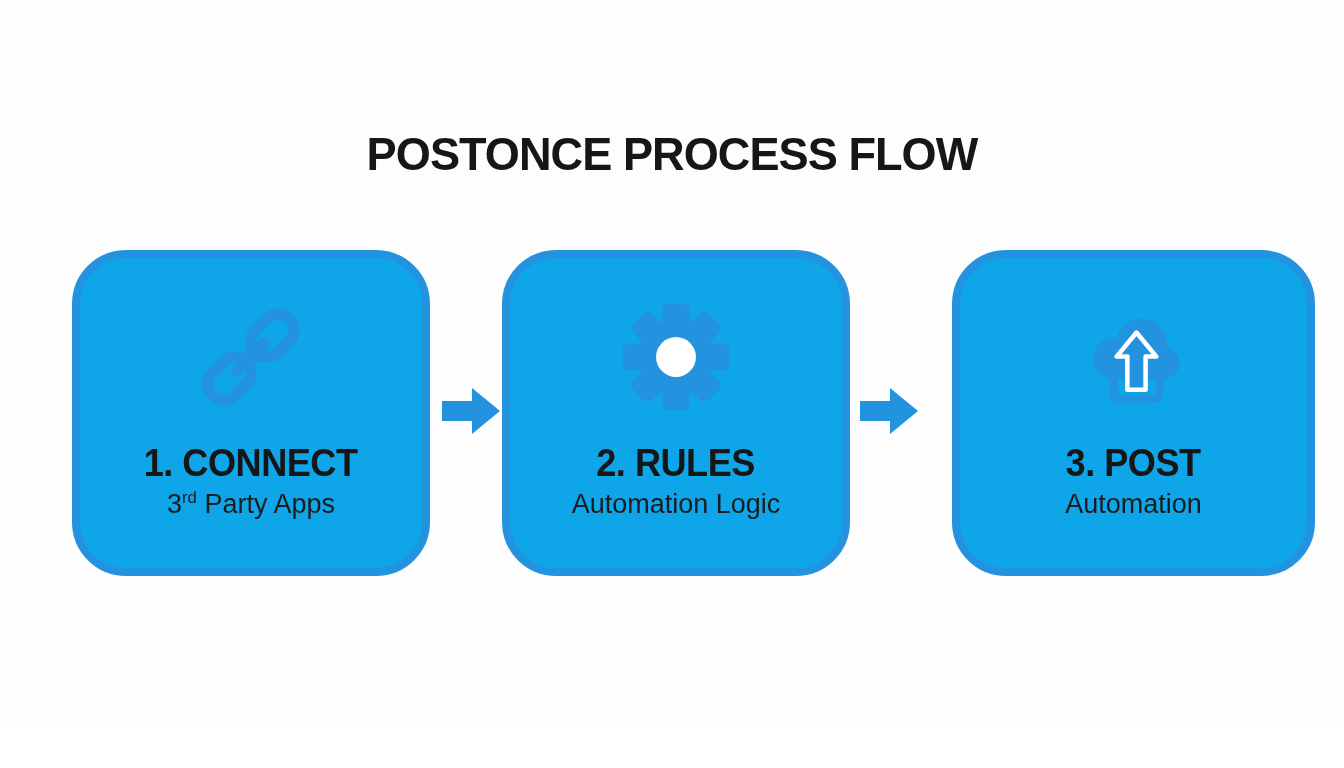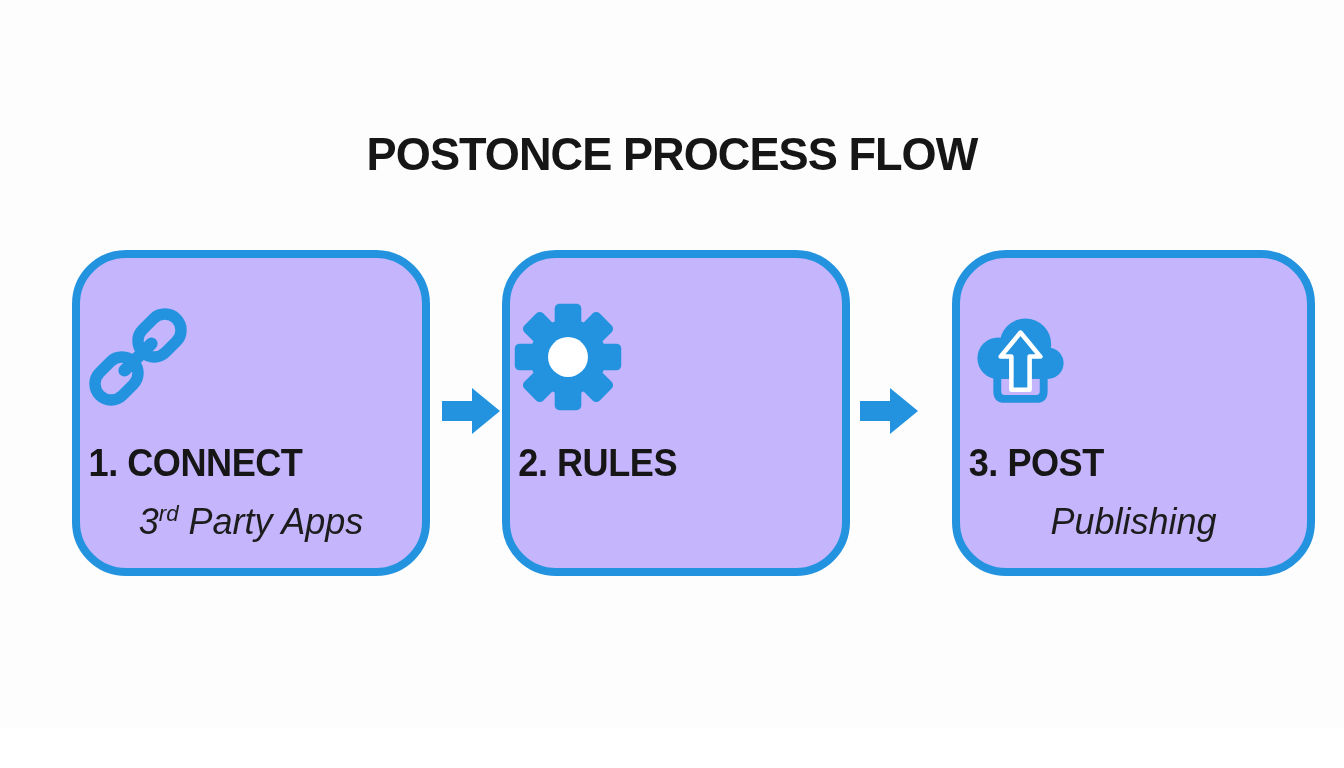--- a/index.html
+++ b/index.html
@@ -28,25 +28,26 @@
     font-weight: 700;
     letter-spacing: -1px;
     color: var(--ink);
     transform: scaleX(0.96);
   }
   .step {
     position: absolute;
     top: 250px;
     height: 326px;
     box-sizing: border-box;
-    background: #c4b5fd;
+    background: #0ea5e9;
     border: 8px solid var(--accent);
     border-radius: 54px;
     display: flex;
     flex-direction: column;
+    align-items: center;
   }
   .step-1 { left: 72px;  width: 358px; }
   .step-2 { left: 502px; width: 348px; }
   .step-3 { left: 952px; width: 363px; }
   .step-icon {
     margin-top: 42px;
     width: 116px;
     height: 114px;
     display: flex;
     align-items: center;
@@ -56,26 +57,25 @@
   .step-title {
     margin-top: 28px;
     font-size: 38px;
     font-weight: 700;
     letter-spacing: -0.5px;
     color: var(--ink);
     transform: scaleX(0.95);
     white-space: nowrap;
   }
   .step-subtitle {
-    margin-top: 16px;
-    font-size: 36px;
+    margin-top: 4px;
+    font-size: 27px;
     line-height: 1.14;
     color: #1c1c1c;
     text-align: center;
-    font-style: italic;
   }
   .step-subtitle sup {
     font-size: 62%;
     line-height: 0;
   }
   .subtitle-line { display: block; }
   .flow-arrow {
     position: absolute;
     top: 388px;
     width: 58px;
@@ -127,20 +127,23 @@
             <rect x="46" y="4" width="28" height="24" rx="5" transform="rotate(180 60 60)"></rect>
             <rect x="46" y="4" width="28" height="24" rx="5" transform="rotate(225 60 60)"></rect>
             <rect x="46" y="4" width="28" height="24" rx="5" transform="rotate(270 60 60)"></rect>
             <rect x="46" y="4" width="28" height="24" rx="5" transform="rotate(315 60 60)"></rect>
           </g>
           <circle cx="60" cy="60" r="21" fill="#ffffff"></circle>
         </g>
       </svg>
     </span>
     <div class="step-title">2. RULES</div>
+    <div class="step-subtitle">
+      <span class="subtitle-line">Automation Logic</span>
+    </div>
   </section>
 
   <span class="flow-arrow arrow-2">
     <svg viewBox="0 0 58 46" aria-hidden="true">
       <polygon points="0,13 30,13 30,0 58,23 30,46 30,33 0,33" fill="#2393DF"></polygon>
     </svg>
   </span>
 
   <section class="step step-3">
     <span class="step-icon">
@@ -152,17 +155,17 @@
             <circle cx="106" cy="70" r="19"></circle>
             <rect x="46" y="60" width="60" height="29"></rect>
           </g>
           <polygon points="73,33 97,62 84,62 84,102 62,102 62,62 49,62" fill="#2393DF" stroke="#ffffff" stroke-width="5.5" stroke-linejoin="round"></polygon>
           <path d="M 45 87 L 45 104 Q 45 113 54 113 L 92 113 Q 101 113 101 104 L 101 87" fill="none" stroke="#2393DF" stroke-width="9.5" stroke-linecap="round"></path>
         </g>
       </svg>
     </span>
     <div class="step-title">3. POST</div>
     <div class="step-subtitle">
-      <span class="subtitle-line">Publishing</span>
+      <span class="subtitle-line">Automation</span>
     </div>
   </section>
 
 </div>
 
 </body></html>

